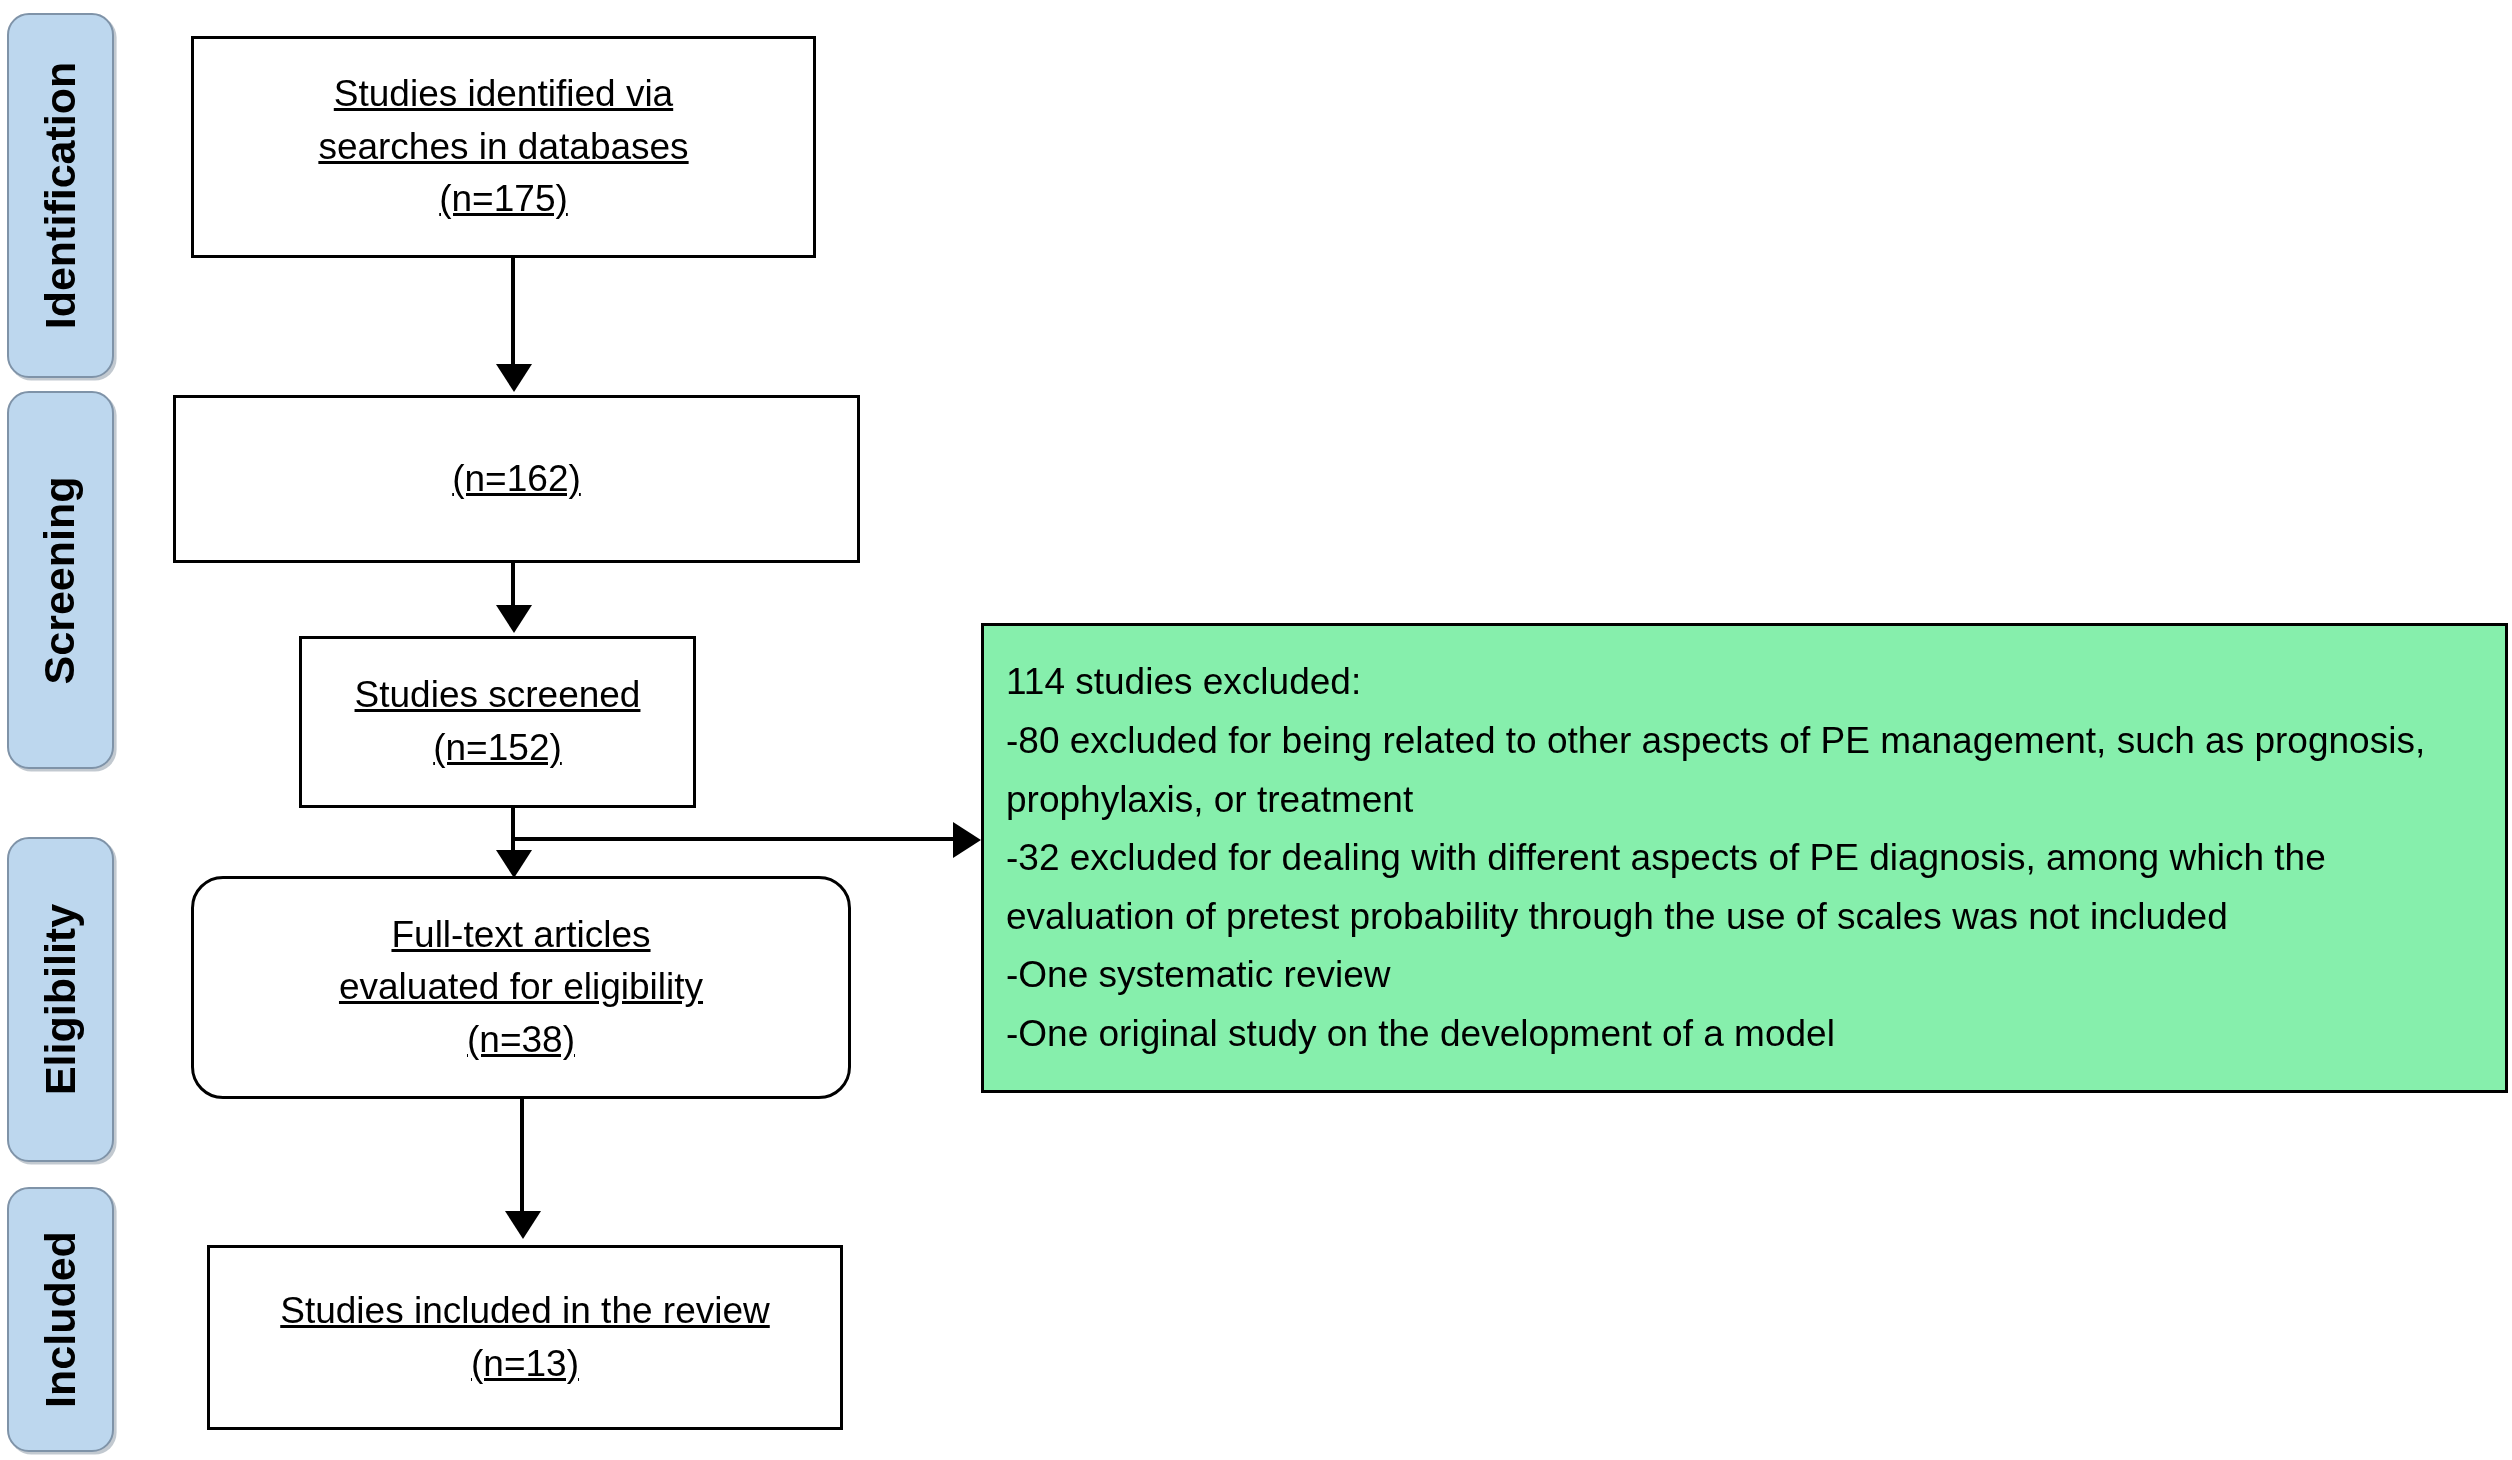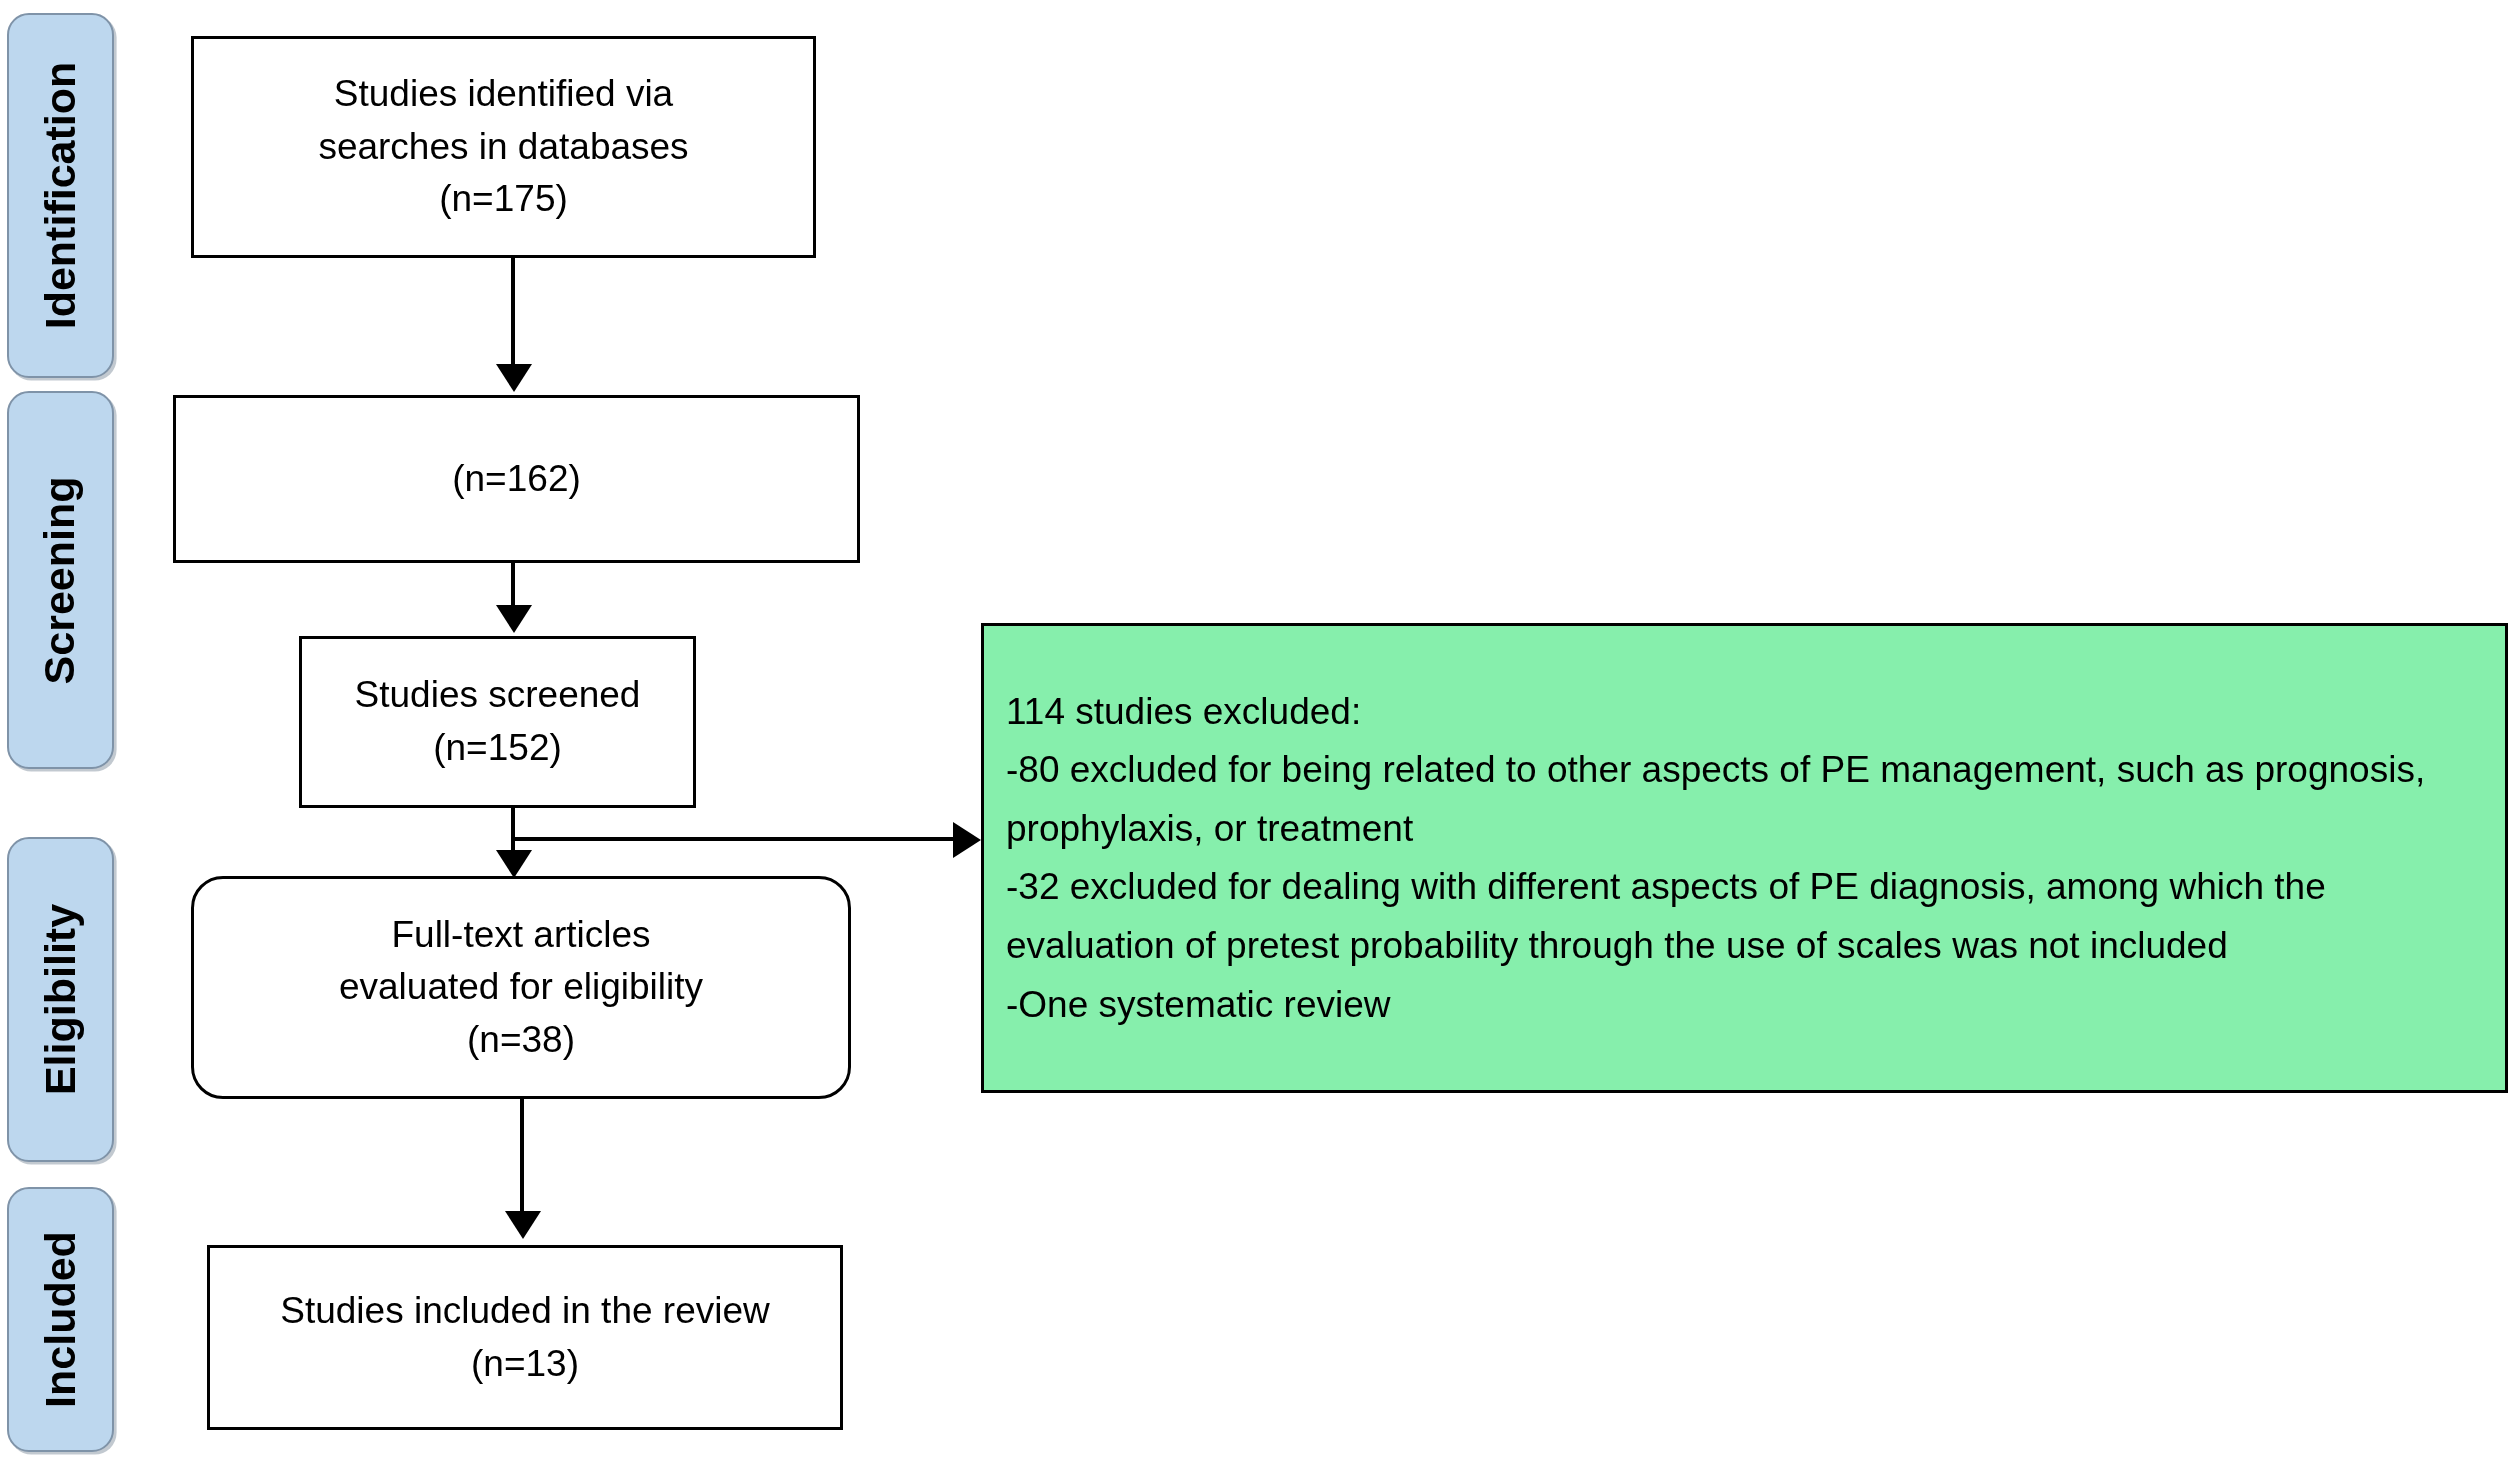--- a/index.html
+++ b/index.html
@@ -46,20 +46,21 @@
   .flow-box {
     position: absolute;
     box-sizing: border-box;
     background: #ffffff;
     border: 3.4px solid #000000;
     display: flex;
     flex-direction: column;
     align-items: center;
     justify-content: center;
     text-align: center;
+    text-decoration: underline;
   }
   .flow-box .line {
     font-size: 37px;
     line-height: 1.42;
     white-space: nowrap;
     color: #000000;
   }
 
   
   .excl-box {
@@ -156,20 +157,21 @@
   <div class="hline" style="left:511px; top:837px; width:464px;"></div>
   <div class="arrow-right" style="left:953px; top:822px;"></div>
 
   <div class="excl-box" style="left:981px; top:623px; width:1527px; height:470px;">
     <div class="line">114 studies excluded:</div>
     <div class="line">-80 excluded for being related to other aspects of PE management, such as prognosis,</div>
     <div class="line">prophylaxis, or treatment</div>
     <div class="line">-32 excluded for dealing with different aspects of PE diagnosis, among which the</div>
     <div class="line">evaluation of pretest probability through the use of scales was not included</div>
     <div class="line">-One systematic review</div>
+    <div class="line">-One original study on the development of a model</div>
   </div>
 
   <div class="flow-box" style="left:191px; top:876px; width:660px; height:223px;border-radius:32px;">
     <div class="line">Full-text articles</div>
     <div class="line">evaluated for eligibility</div>
     <div class="line">(n=38)</div>
   </div>
 
   <div class="vline" style="left:520px; top:1099px; height:120px;"></div>
   <div class="arrow-down" style="left:505px; top:1211px;"></div>

